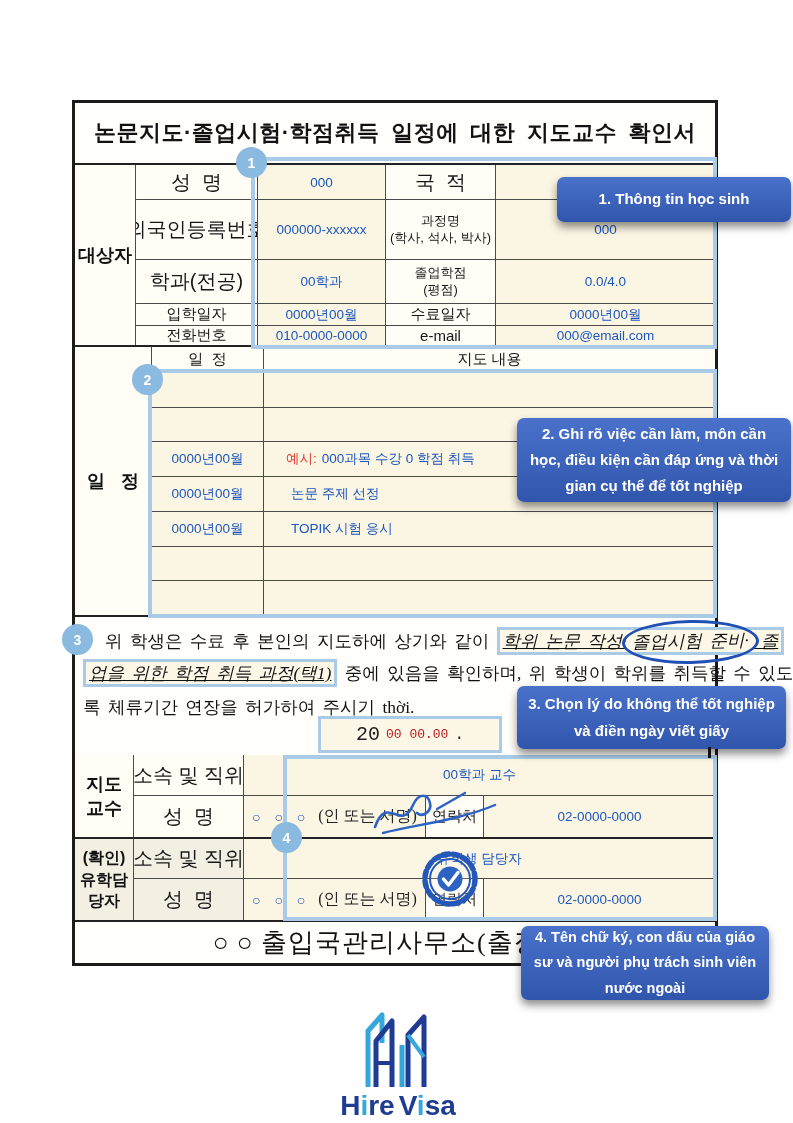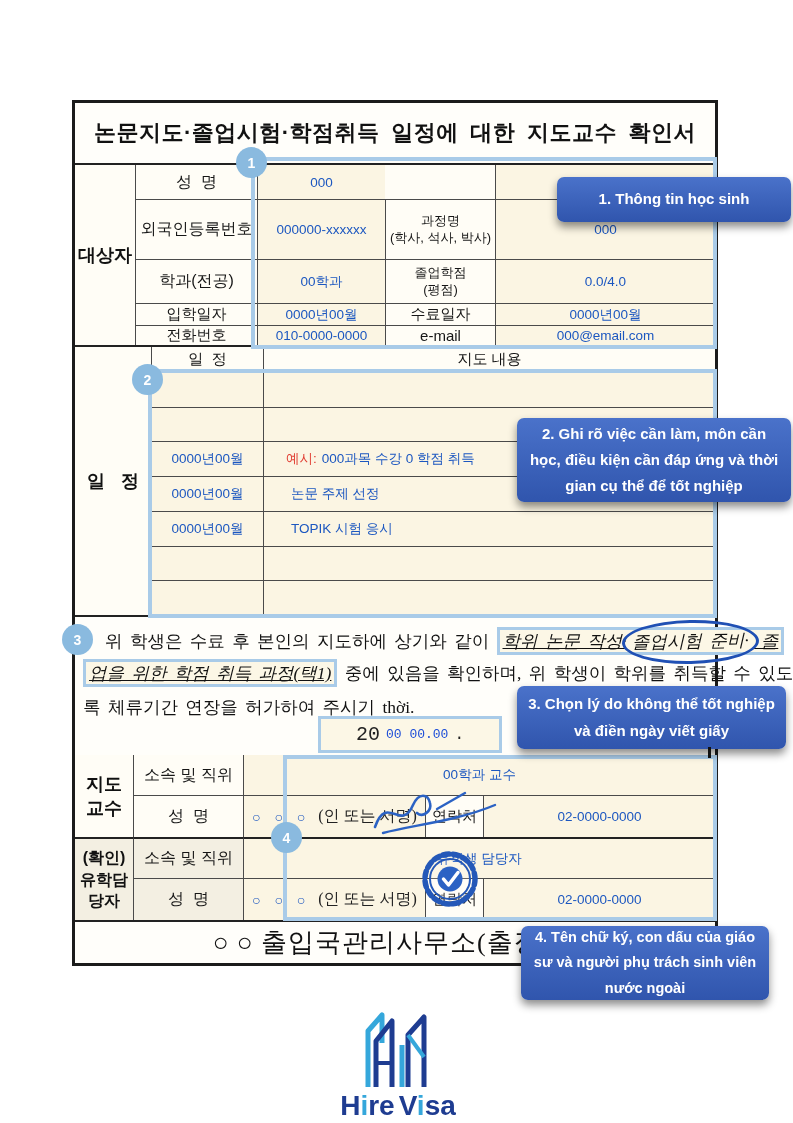--- a/index.html
+++ b/index.html
@@ -13,21 +13,21 @@
            border-bottom:2px solid #222; box-sizing:content-box;
            display:flex; align-items:center; justify-content:center;
            font-size:22px; font-weight:bold; letter-spacing:0.5px; word-spacing:5px; }
 
   
   .grid { position:absolute; display:grid; box-sizing:border-box; background:#fffdf6; }
   .cell { border-left:1.5px solid #4a4a4a; border-top:1.5px solid #4a4a4a; box-sizing:border-box;
           display:flex; align-items:center; justify-content:center; overflow:hidden; }
   .cell.nl { border-left:none; } .cell.nt { border-top:none; }
   .cell.tt { border-top:2.5px solid #222; }
-  .lab { font-size:16px; color:#161616; white-space:pre; }
+  .lab { font-size:20px; color:#161616; white-space:pre; }
   .lab.small { font-size:13px; white-space:pre-line; text-align:center; line-height:1.3; }
   .lab.thin { font-size:15px; }
   .val { color:#1c57c0; font-size:13.5px; background:#fbf5e3; }
   .sec-lab { font-weight:bold; font-size:18px; white-space:pre-line; text-align:center; line-height:1.35; }
   .greyish { background:#f3efe2; }
 
   .student { left:75px; top:165px; width:640px; height:182px;
              grid-template-columns:60px 122px 128px 110px 1fr;
              grid-template-rows:34px 60px 44px 22px 1fr;
              border-bottom:2px solid #222; }
@@ -51,21 +51,21 @@
   .s-line.indent { padding-left:30px; }
   .uphrase { font-style:italic; text-decoration:underline; background:#fcf7e6;
              border:3px solid #a9cbe8; padding:1px 3px; }
   .ellipse-wrap { display:inline-block; border:3px solid #2050b4; border-radius:50%;
                   padding:1px 7px 3px 7px; margin:-2px -5px; transform:rotate(-1deg); }
   .datebox { position:absolute; left:318px; top:716px; width:184px; height:37px;
              border:3px solid #a9cbe8; background:#fcf7e6; box-sizing:border-box;
              display:flex; align-items:center; justify-content:center; gap:6px;
              font-family:Liberation Mono, monospace; }
   .datebox .dp { font-size:20px; color:#222; }
-  .datebox .dv { font-size:13px; color:#1d4ed8; }
+  .datebox .dv { font-size:13px; color:#b91c1c; }
   .datebox .ds { font-size:16px; color:#222; }
 
   
   .signoff { left:75px; top:755px; width:640px; height:167px;
              grid-template-columns:58px 110px 182px 58px 1fr;
              grid-template-rows:40px 42px 41px 1fr;
              border-bottom:2px solid #222; }
   .namecell { display:flex; align-items:center; justify-content:space-evenly;
               background:#fbf5e3; }
   .namecell .nm { color:#1c57c0; font-size:14px; letter-spacing:5px; }
@@ -109,20 +109,21 @@
 
   <div class="form-border"></div>
 
   <div class="title">논문지도·졸업시험·학점취득 일정에 대한 지도교수 확인서</div>
 
   <div class="grid student">
     <div class="cell nl nt sec-lab" style="grid-area:1/1/6/2">대상자</div>
 
     <div class="cell nt lab" style="grid-area:1/2/2/3">성  명</div>
     <div class="cell nt val" style="grid-area:1/3/2/4">000</div>
+    <div class="cell nt lab" style="grid-area:1/4/2/5">국  적</div>
     <div class="cell nt val" style="grid-area:1/5/2/6">000</div>
 
     <div class="cell lab" style="grid-area:2/2/3/3">외국인등록번호</div>
     <div class="cell val" style="grid-area:2/3/3/4">000000-xxxxxx</div>
     <div class="cell lab small" style="grid-area:2/4/3/5">과정명
 (학사, 석사, 박사)</div>
     <div class="cell val" style="grid-area:2/5/3/6">000</div>
 
     <div class="cell lab" style="grid-area:3/2/4/3">학과(전공)</div>
     <div class="cell val" style="grid-area:3/3/4/4">00학과</div>

